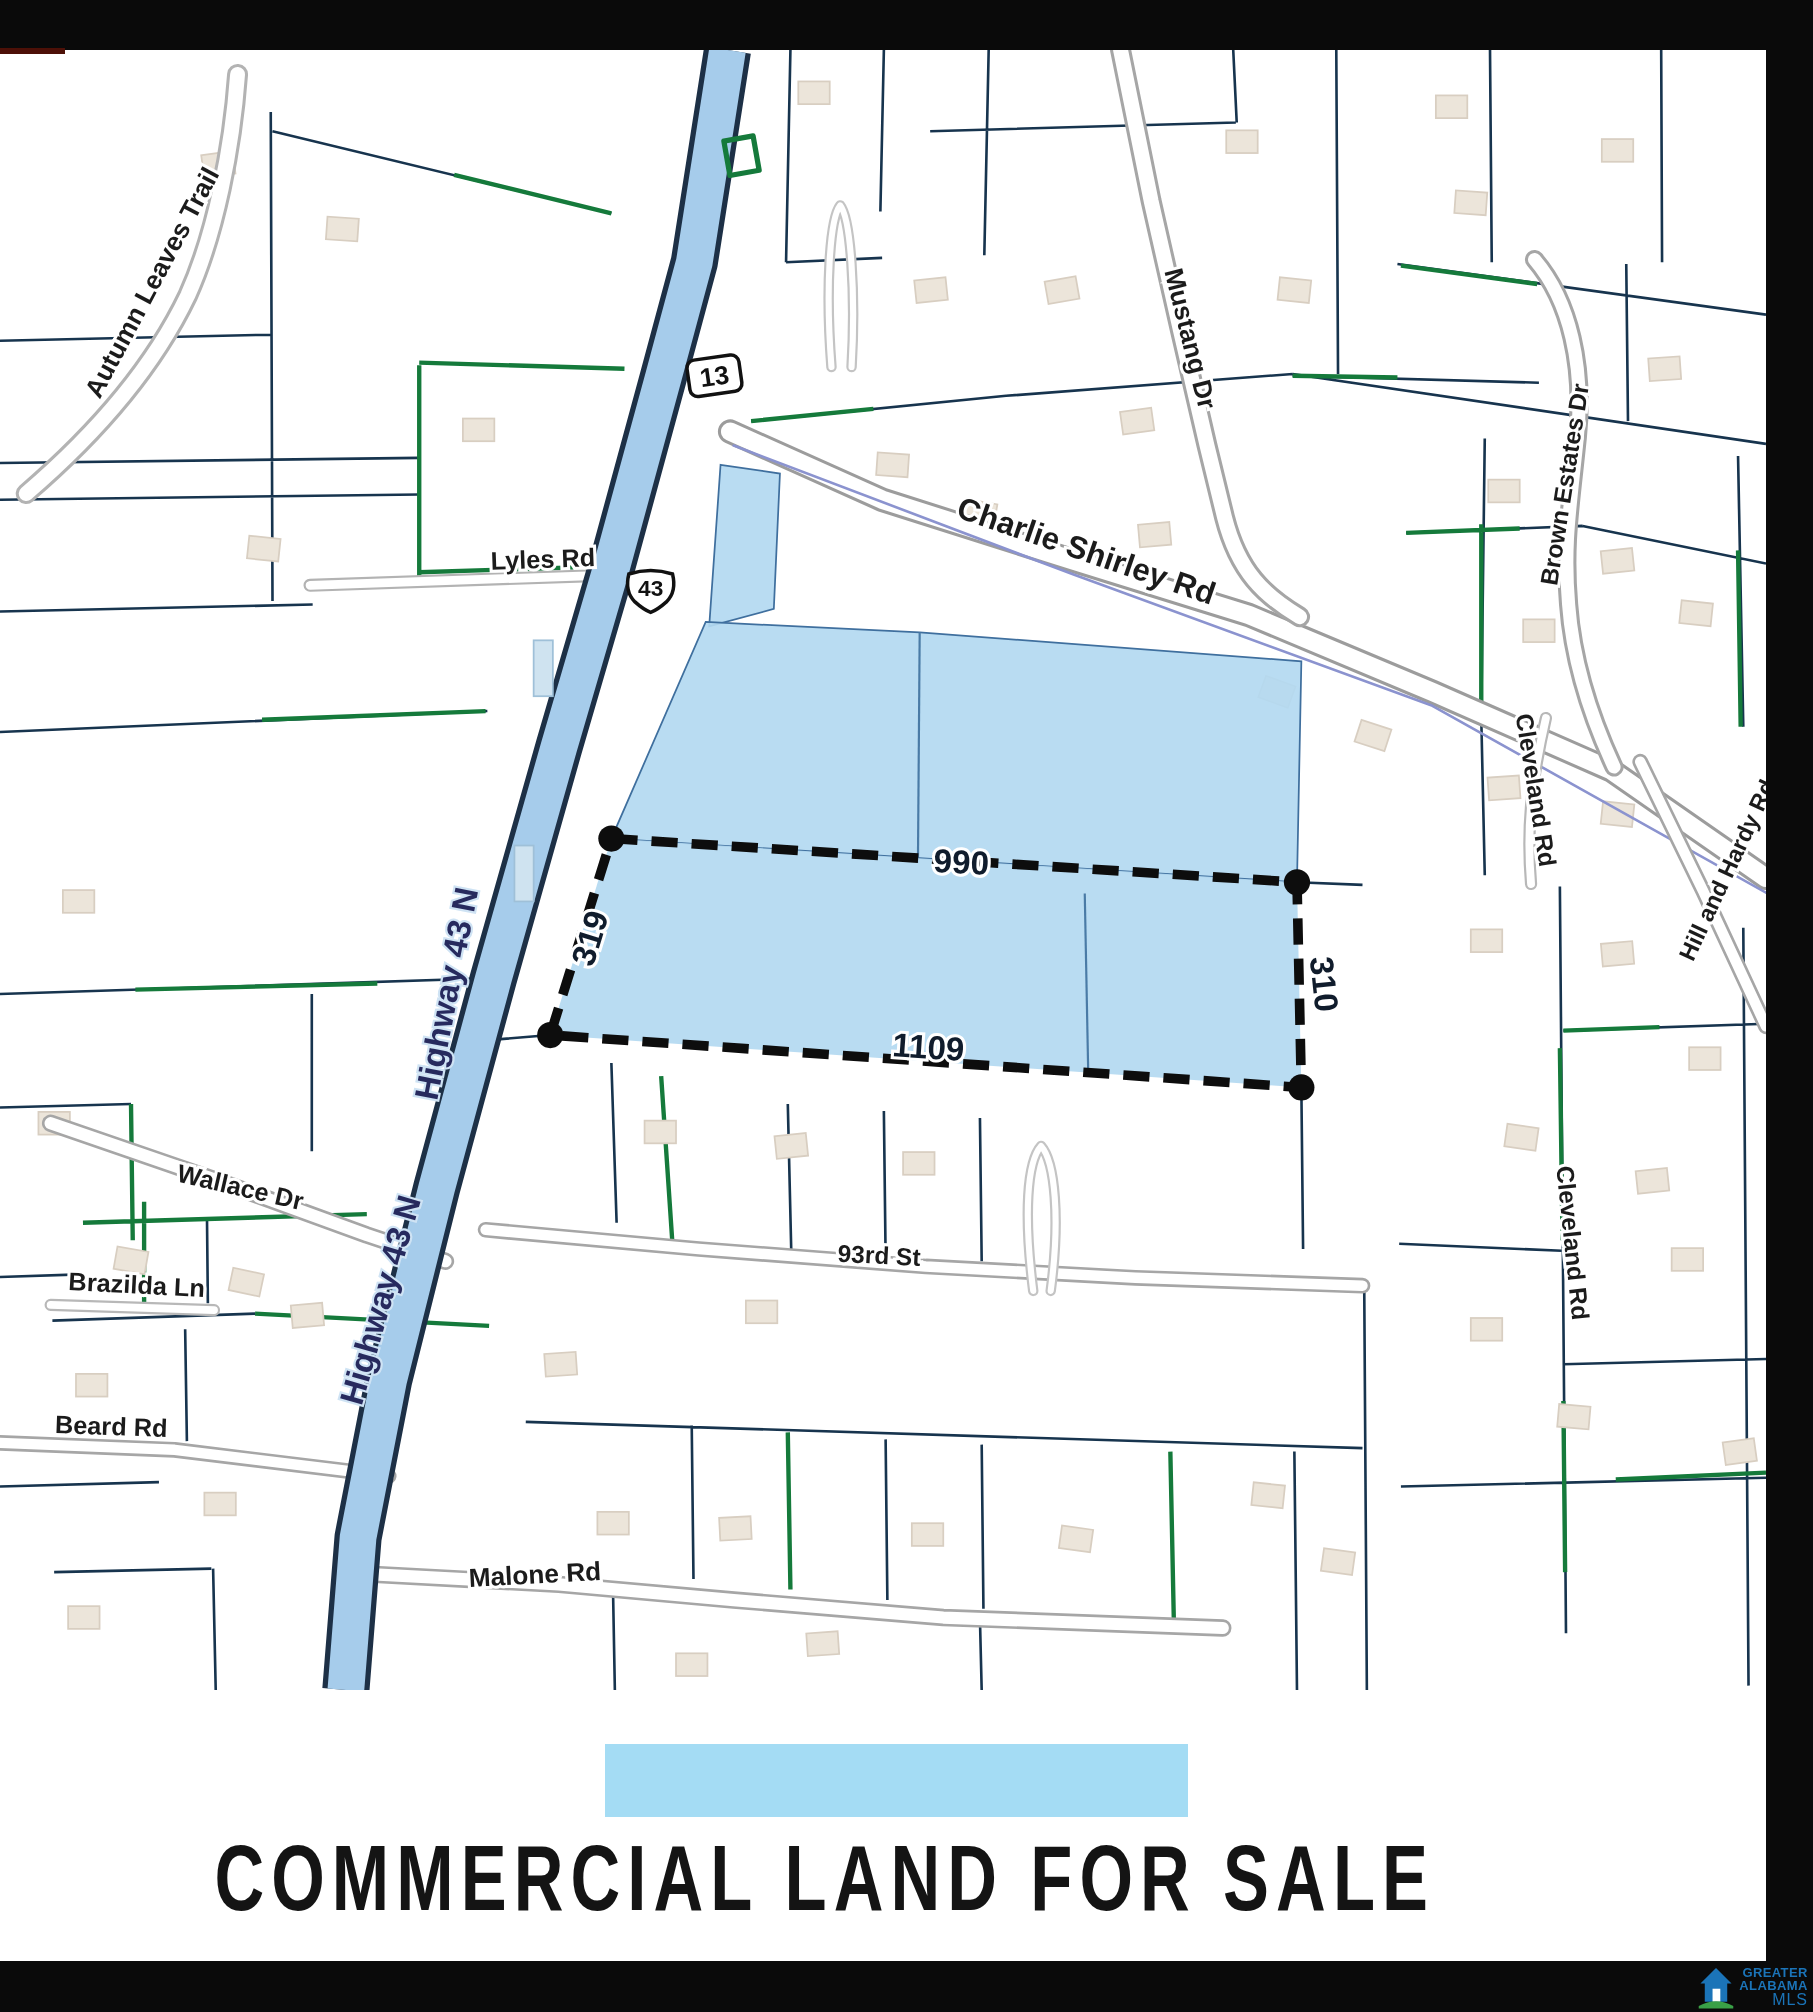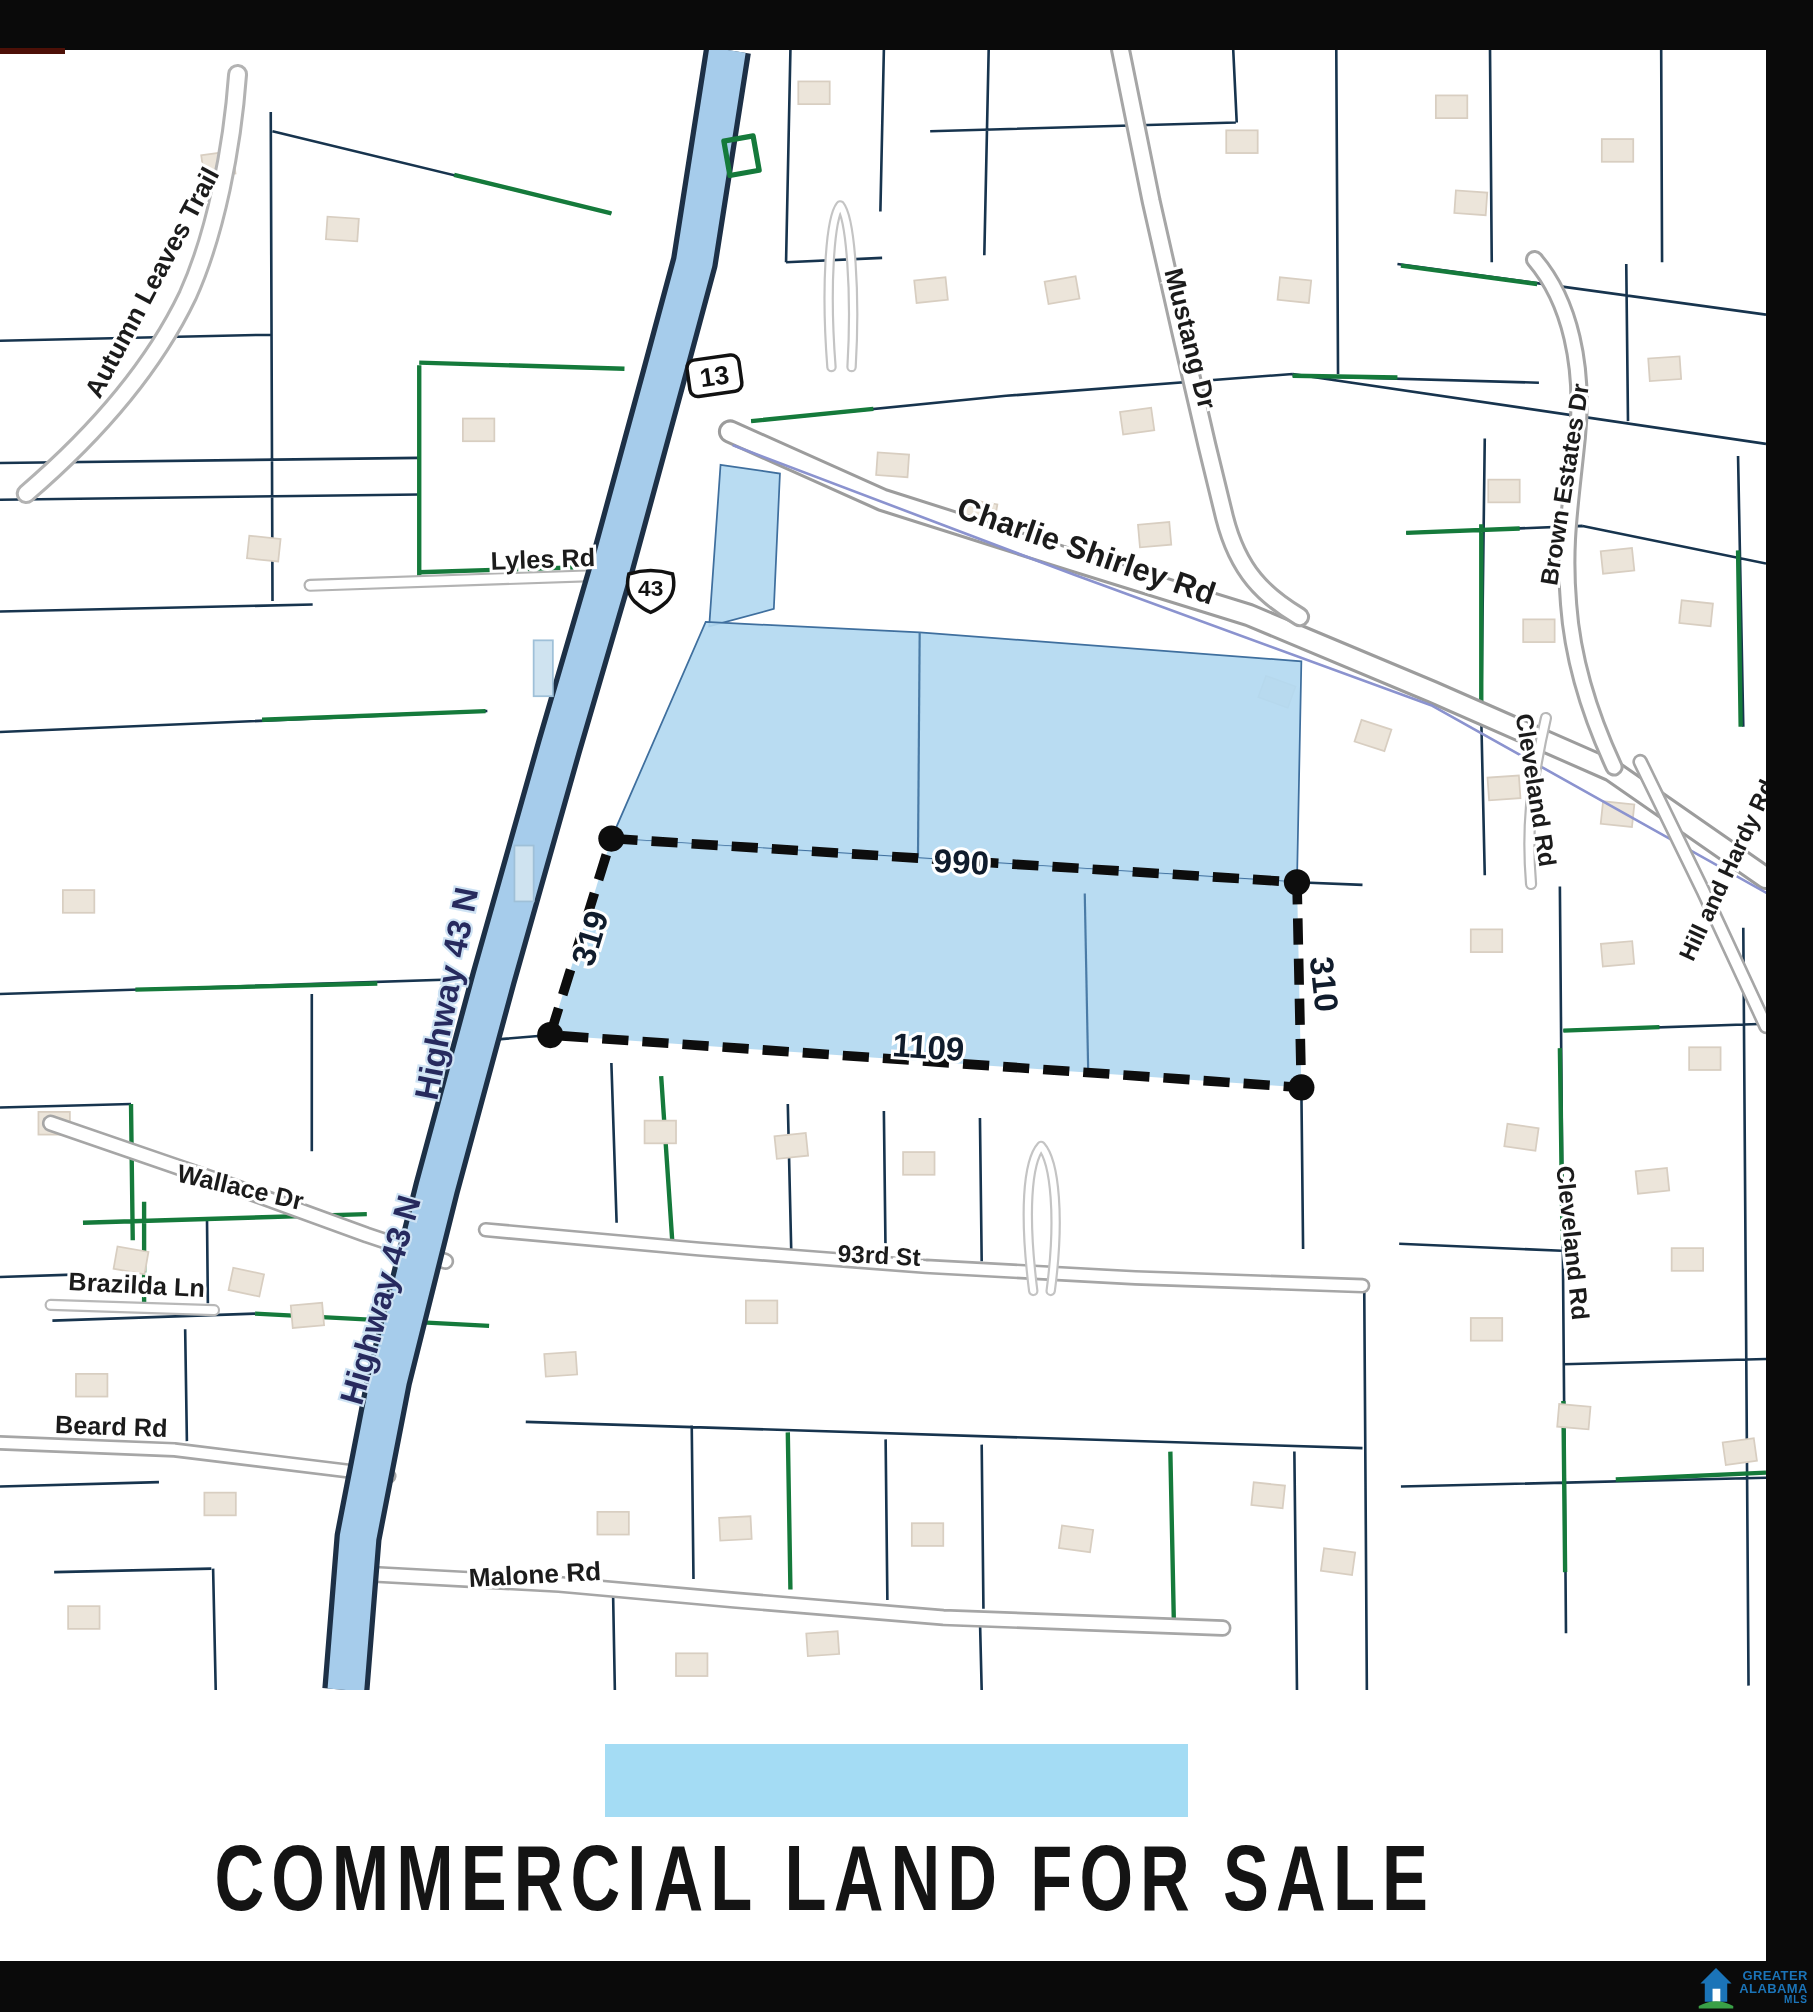--- a/index.html
+++ b/index.html
@@ -19,21 +19,21 @@
 
   .title-row { position:absolute; left:0; top:1832px; width:1441px; text-align:center; white-space:nowrap; }
   .title-row span {
     display:inline-block; transform:scaleX(0.74); transform-origin:50% 50%;
     font-size:93px; font-weight:bold; letter-spacing:9.6px; color:#141414; line-height:1;
   }
 
   .mls-logo { position:absolute; right:5.2px; top:1965px; display:flex; align-items:center; gap:4.4px; }
   .mls-text { display:flex; flex-direction:column; line-height:1.02;align-items:flex-end; }
   .mls-text .l1, .mls-text .l2 { font-size:13px; font-weight:bold; color:#1b74b8; letter-spacing:0.4px; }
-  .mls-text .l3 { font-size:10px; font-weight:bold; color:#1b74b8; letter-spacing:0.9px; }
+  .mls-text .l3 { font-size:16px; font-weight:normal; color:#1b74b8; letter-spacing:0.9px; }
 
   
   .rd  { font-family:"Liberation Sans", sans-serif; font-weight:bold; fill:#1b1b1b;
          paint-order:stroke; stroke:#ffffff; stroke-width:7px; text-anchor:middle; }
   .hwy { font-family:"Liberation Sans", sans-serif; font-weight:bold; fill:#272a5e;
          paint-order:stroke; stroke:#cfe3f4; stroke-width:5px; text-anchor:middle; }
   .dim { font-family:"Liberation Sans", sans-serif; font-weight:bold; font-size:38px; fill:#101c2c;
          paint-order:stroke; stroke:#ffffff; stroke-width:7px; text-anchor:middle; }
   .badge-t { font-family:"Liberation Sans", sans-serif; font-weight:bold; fill:#111; text-anchor:middle; }
 </style>

